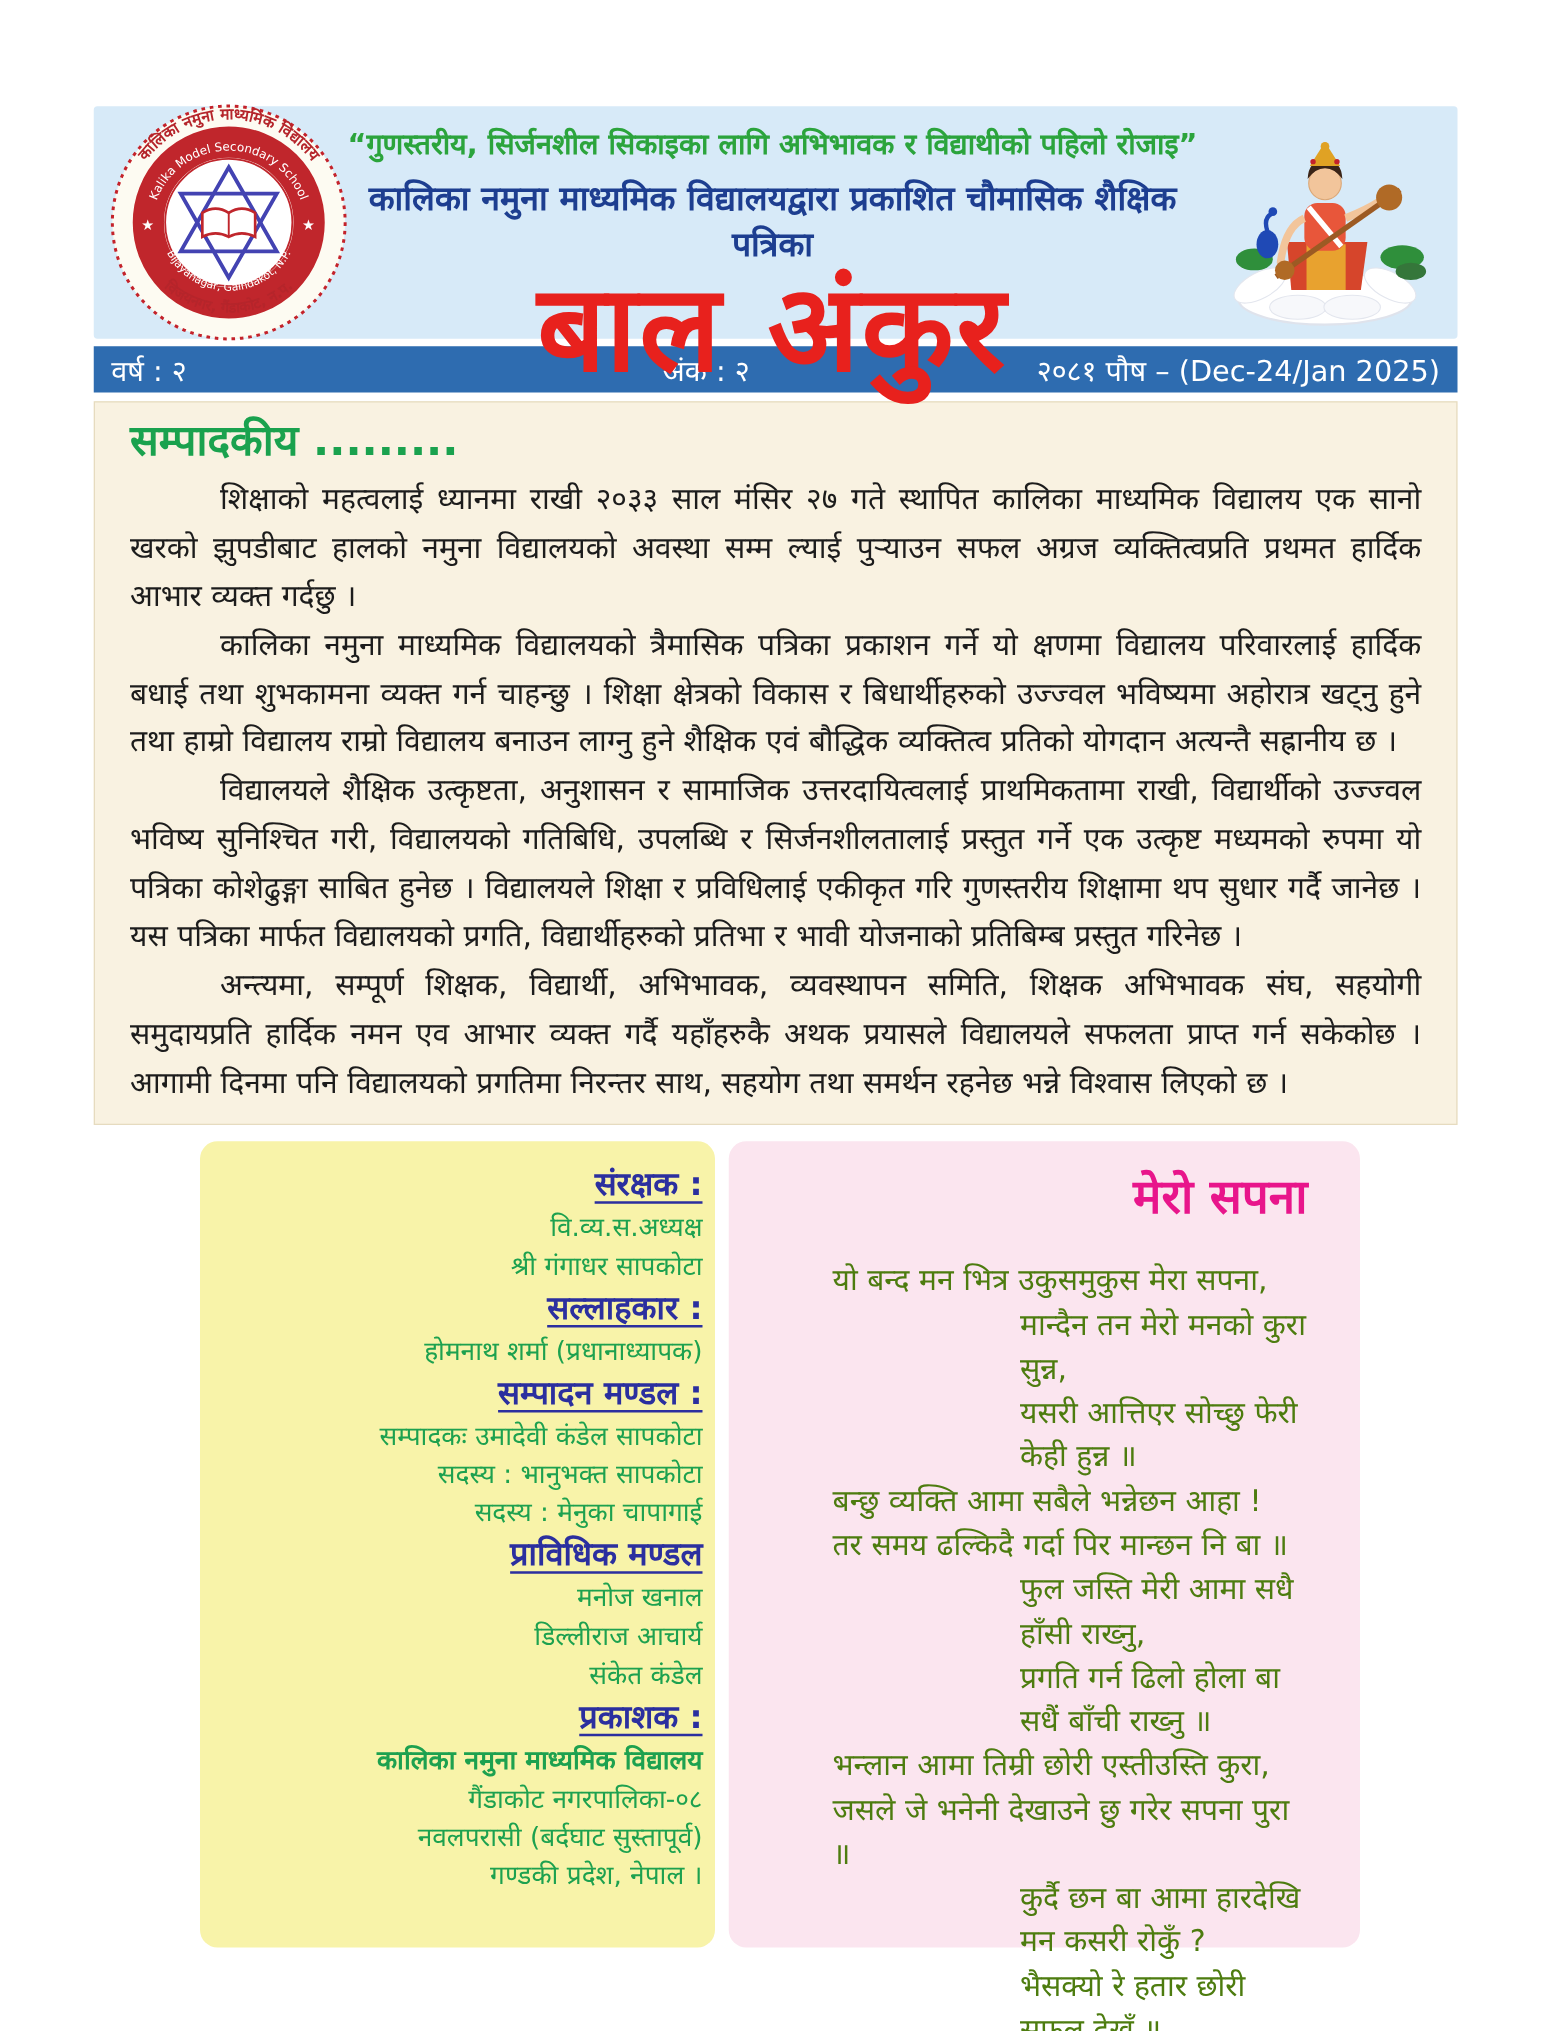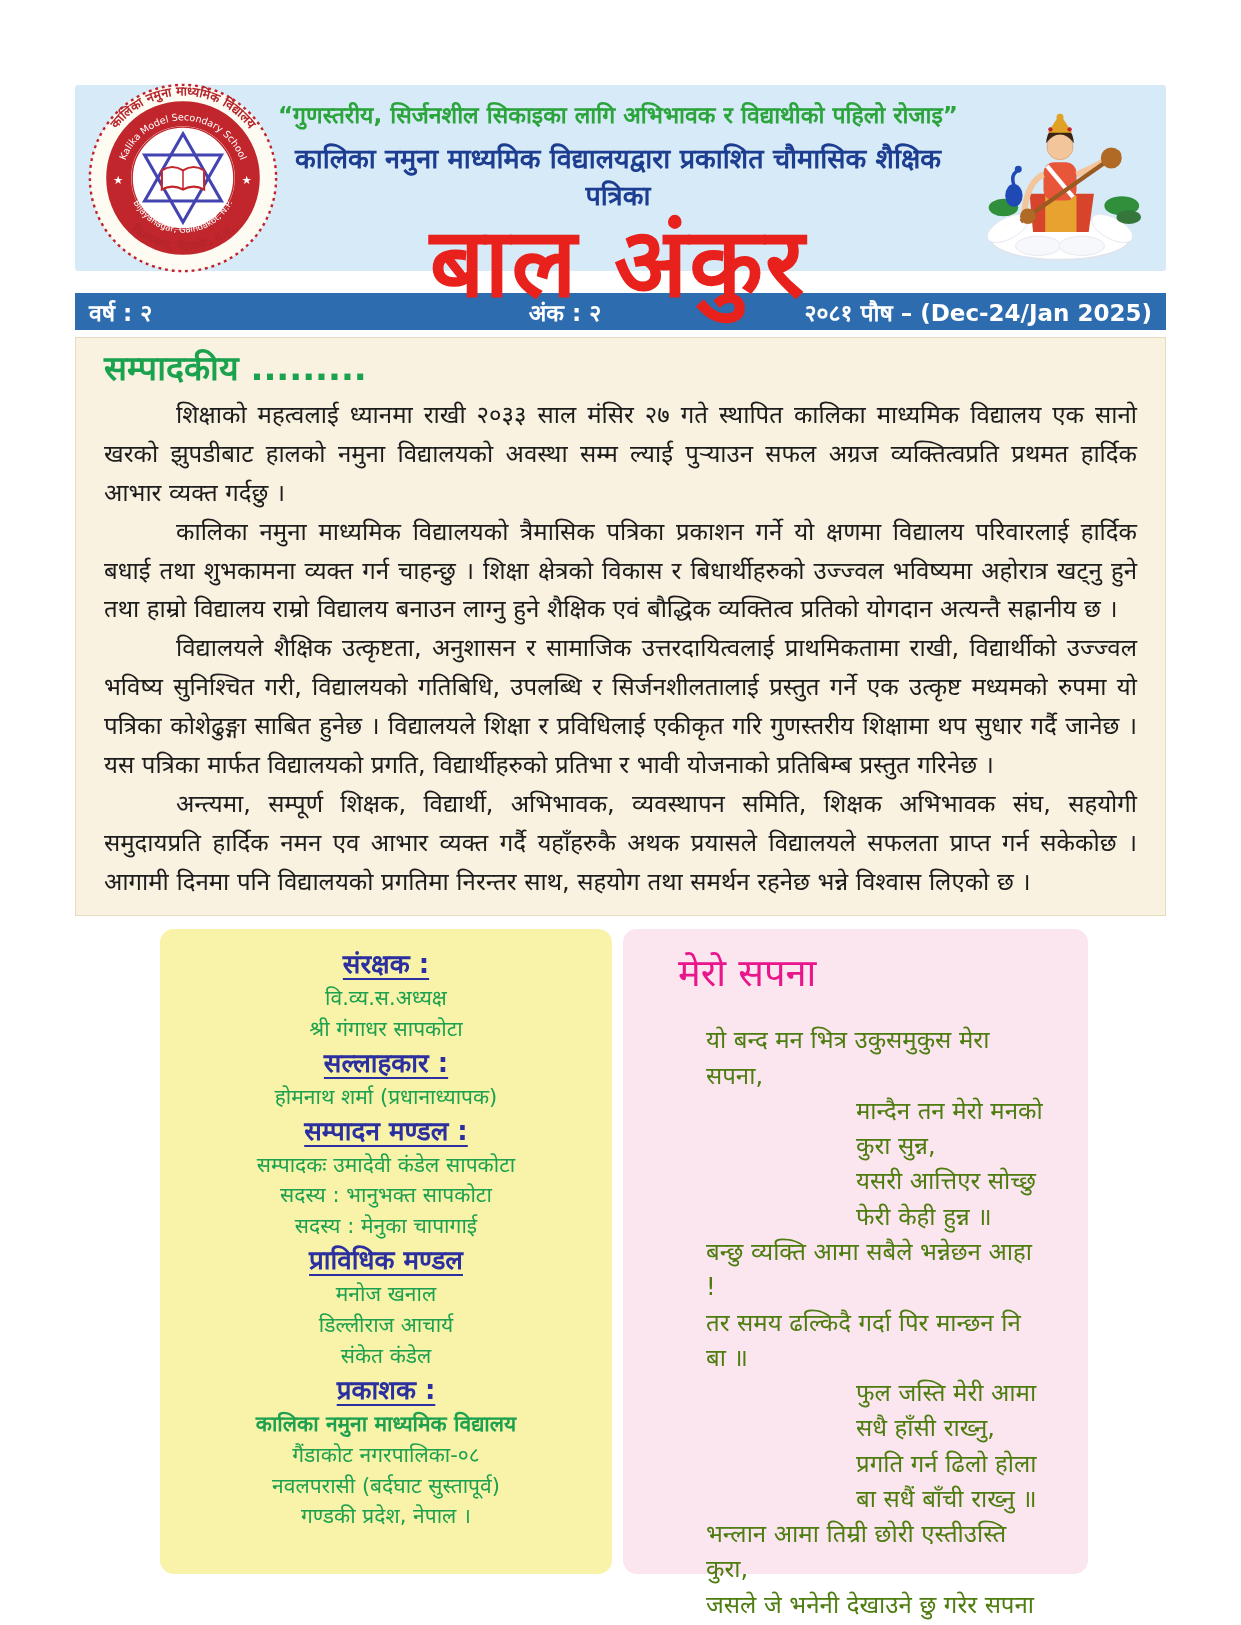--- a/index.html
+++ b/index.html
@@ -29,22 +29,22 @@
   .head-quote{color:var(--quote-green);font-weight:bold;font-size:23px;margin-top:13px;}
   .head-subtitle{color:var(--subtitle-blue);font-weight:bold;font-size:27px;margin-top:9px;}
   .head-title{
     color:var(--title-red);font-weight:bold;font-size:96px;line-height:1.02;
     letter-spacing:2px;margin-top:2px;
   }
   .deity-wrap{position:absolute;right:6px;top:2px;width:200px;height:182px;}
 
   
   .issue-bar{
-    margin-top:22px;height:37px;background:var(--issue-bar-blue);
-    display:flex;align-items:center;color:#ffffff;font-weight:bold;font-size:23px;
+    margin-top:6px;height:37px;background:var(--issue-bar-blue);
+    display:flex;align-items:center;color:#ffffff;font-weight:normal;font-size:23px;
     padding:0 14px;
   }
   .issue-bar .cell-l{flex:1;text-align:left;}
   .issue-bar .cell-c{flex:1;text-align:center;}
   .issue-bar .cell-r{flex:1.35;text-align:right;}
 
   
   .editorial{
     margin-top:7px;background:var(--editorial-bg);border:1px solid #e6dbbf;
     padding:6px 28px 14px 28px;min-height:538px;
@@ -56,39 +56,39 @@
   .para{
     font-size:24px;line-height:1.62;color:#1c1c1c;text-align:justify;
     text-indent:72px;
   }
 
   
   .bottom-row{
     margin:13px 78px 0 85px;display:flex;gap:11px;height:645px;
   }
   .board-box{
-    width:452px;background:var(--board-bg);border-radius:14px;
-    text-align:center;padding:16px 10px;flex-shrink:0;
+    width:412px;background:var(--board-bg);border-radius:14px;
+    text-align:right;padding:16px 10px;flex-shrink:0;
   }
   .board-heading{
     color:var(--board-heading-blue);font-weight:bold;font-size:26px;
     line-height:1.3;margin-top:3px;
   }
   .board-heading .u{
     text-decoration:underline;text-decoration-thickness:2px;text-underline-offset:5px;
   }
   .board-line{color:var(--board-text-green);font-size:21px;line-height:1.33;margin-top:3px;}
   .board-line.bold{font-weight:bold;}
 
   .poem-box{
     flex:1;background:var(--poem-bg);border-radius:14px;
     padding:16px 42px 14px 55px;
   }
   .poem-title{
-    text-align:left;color:var(--poem-title-pink);font-weight:normal;font-size:38px;
+    text-align:right;color:var(--poem-title-pink);font-weight:bold;font-size:38px;
     margin-bottom:26px;
   }
   .poem-line{font-size:24px;line-height:1.47;color:#4d7c0f;margin-left:28px;}
   .poem-line.indent{padding-left:150px;}
 </style>
 </head>
 <body>
 
 <div class="content">
 

